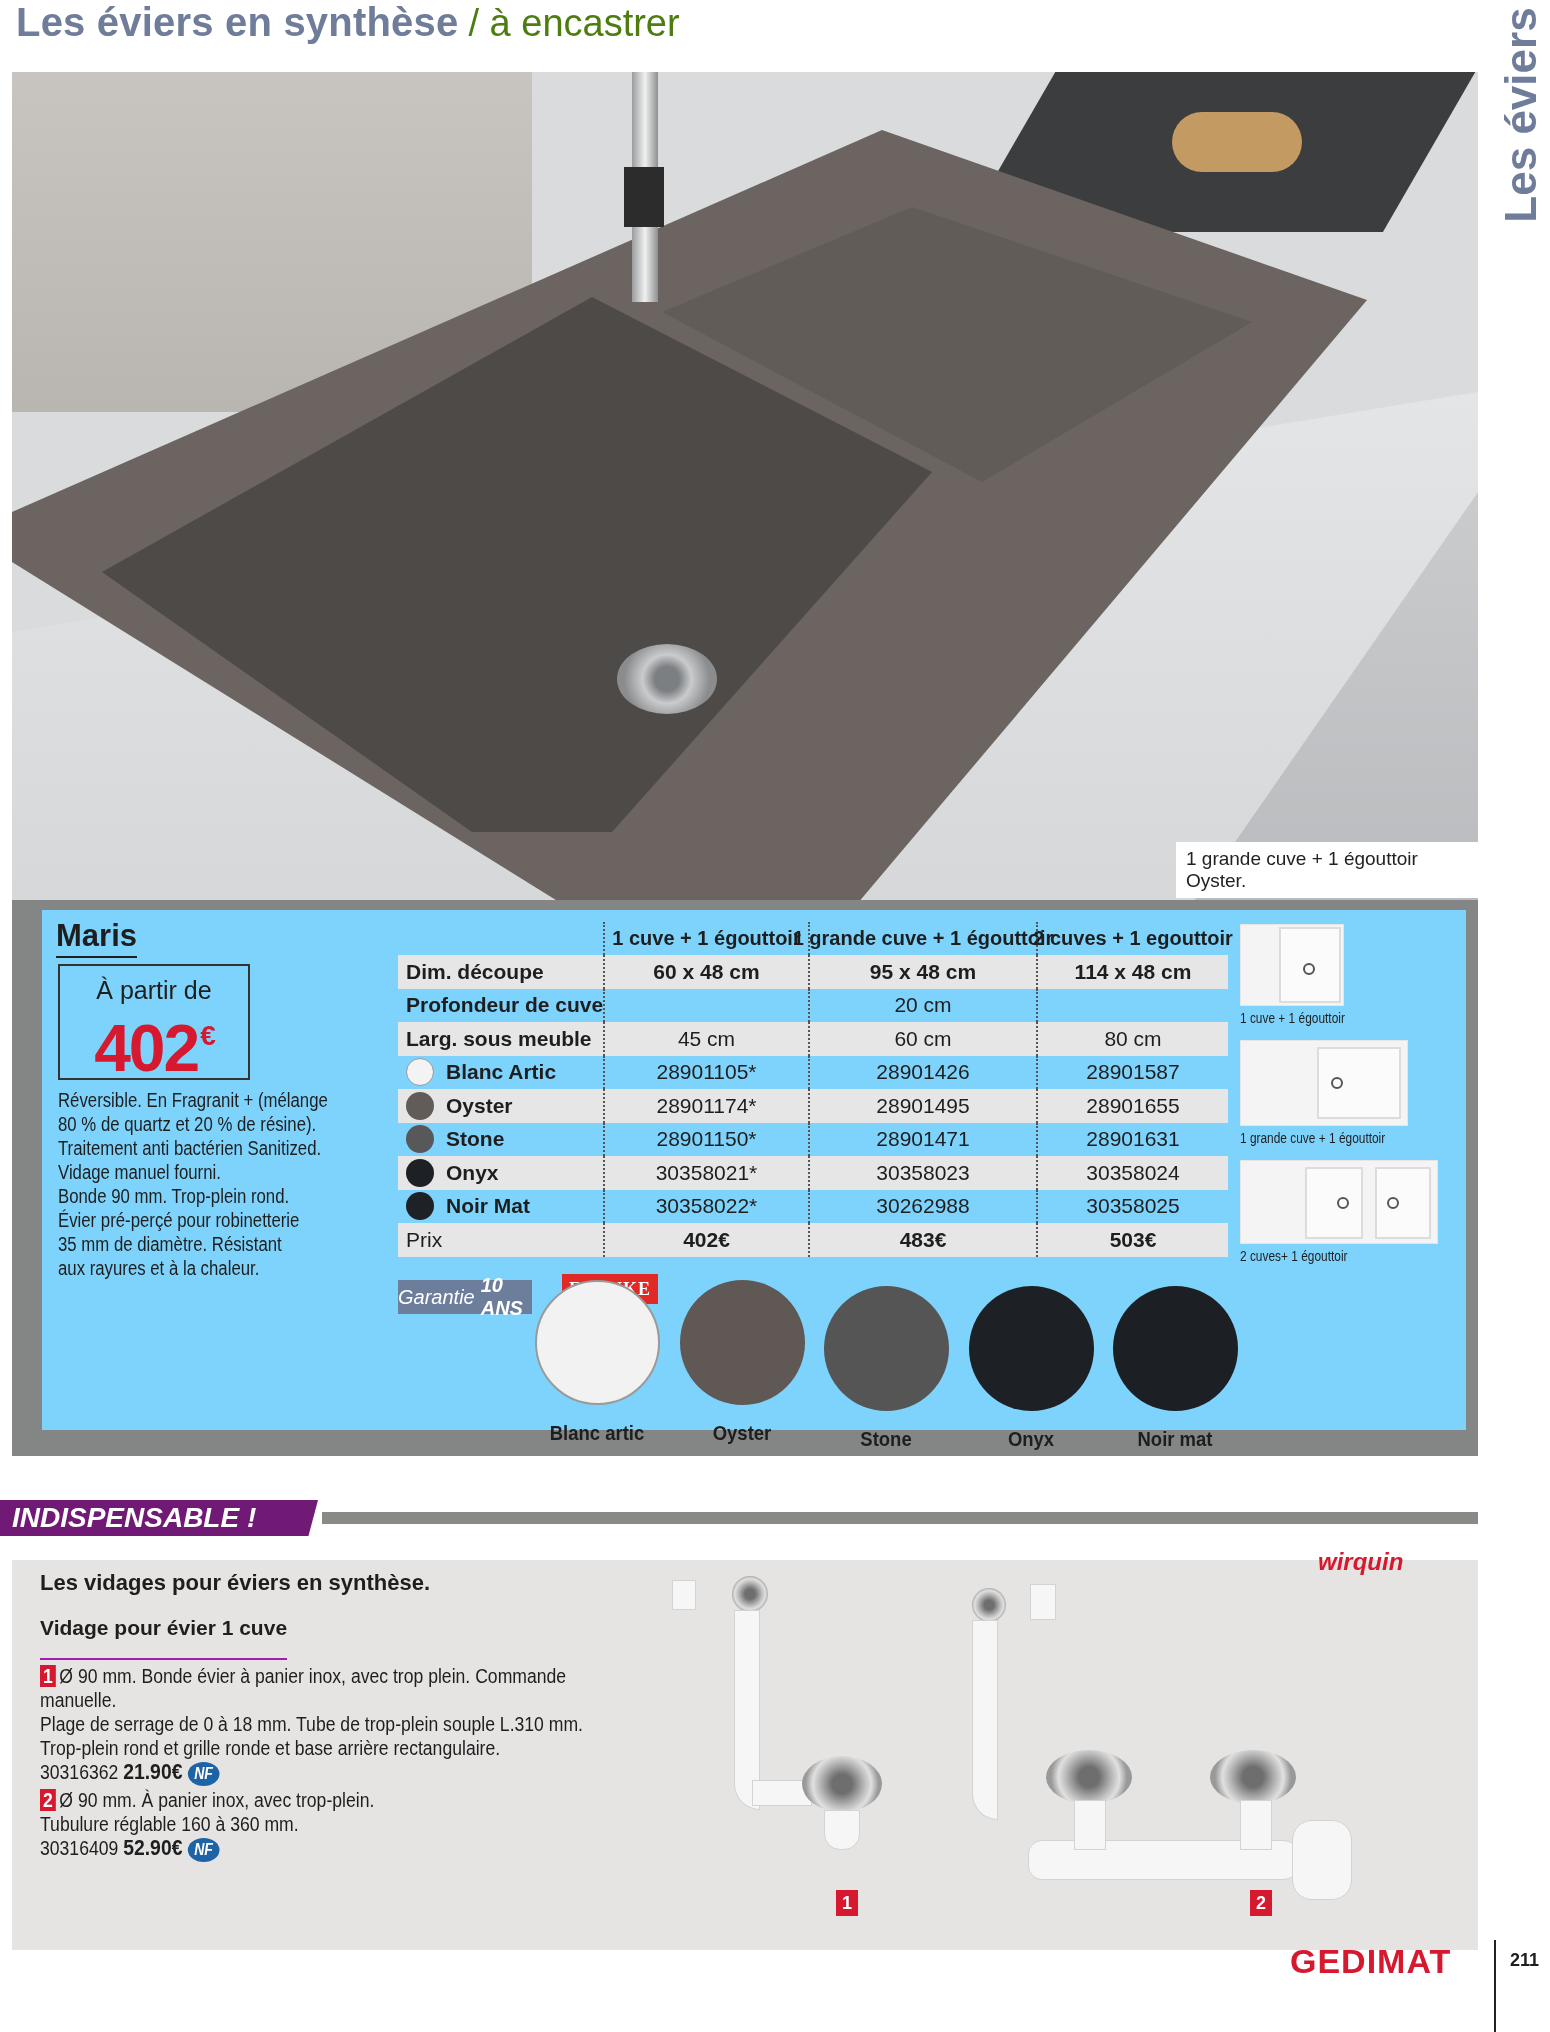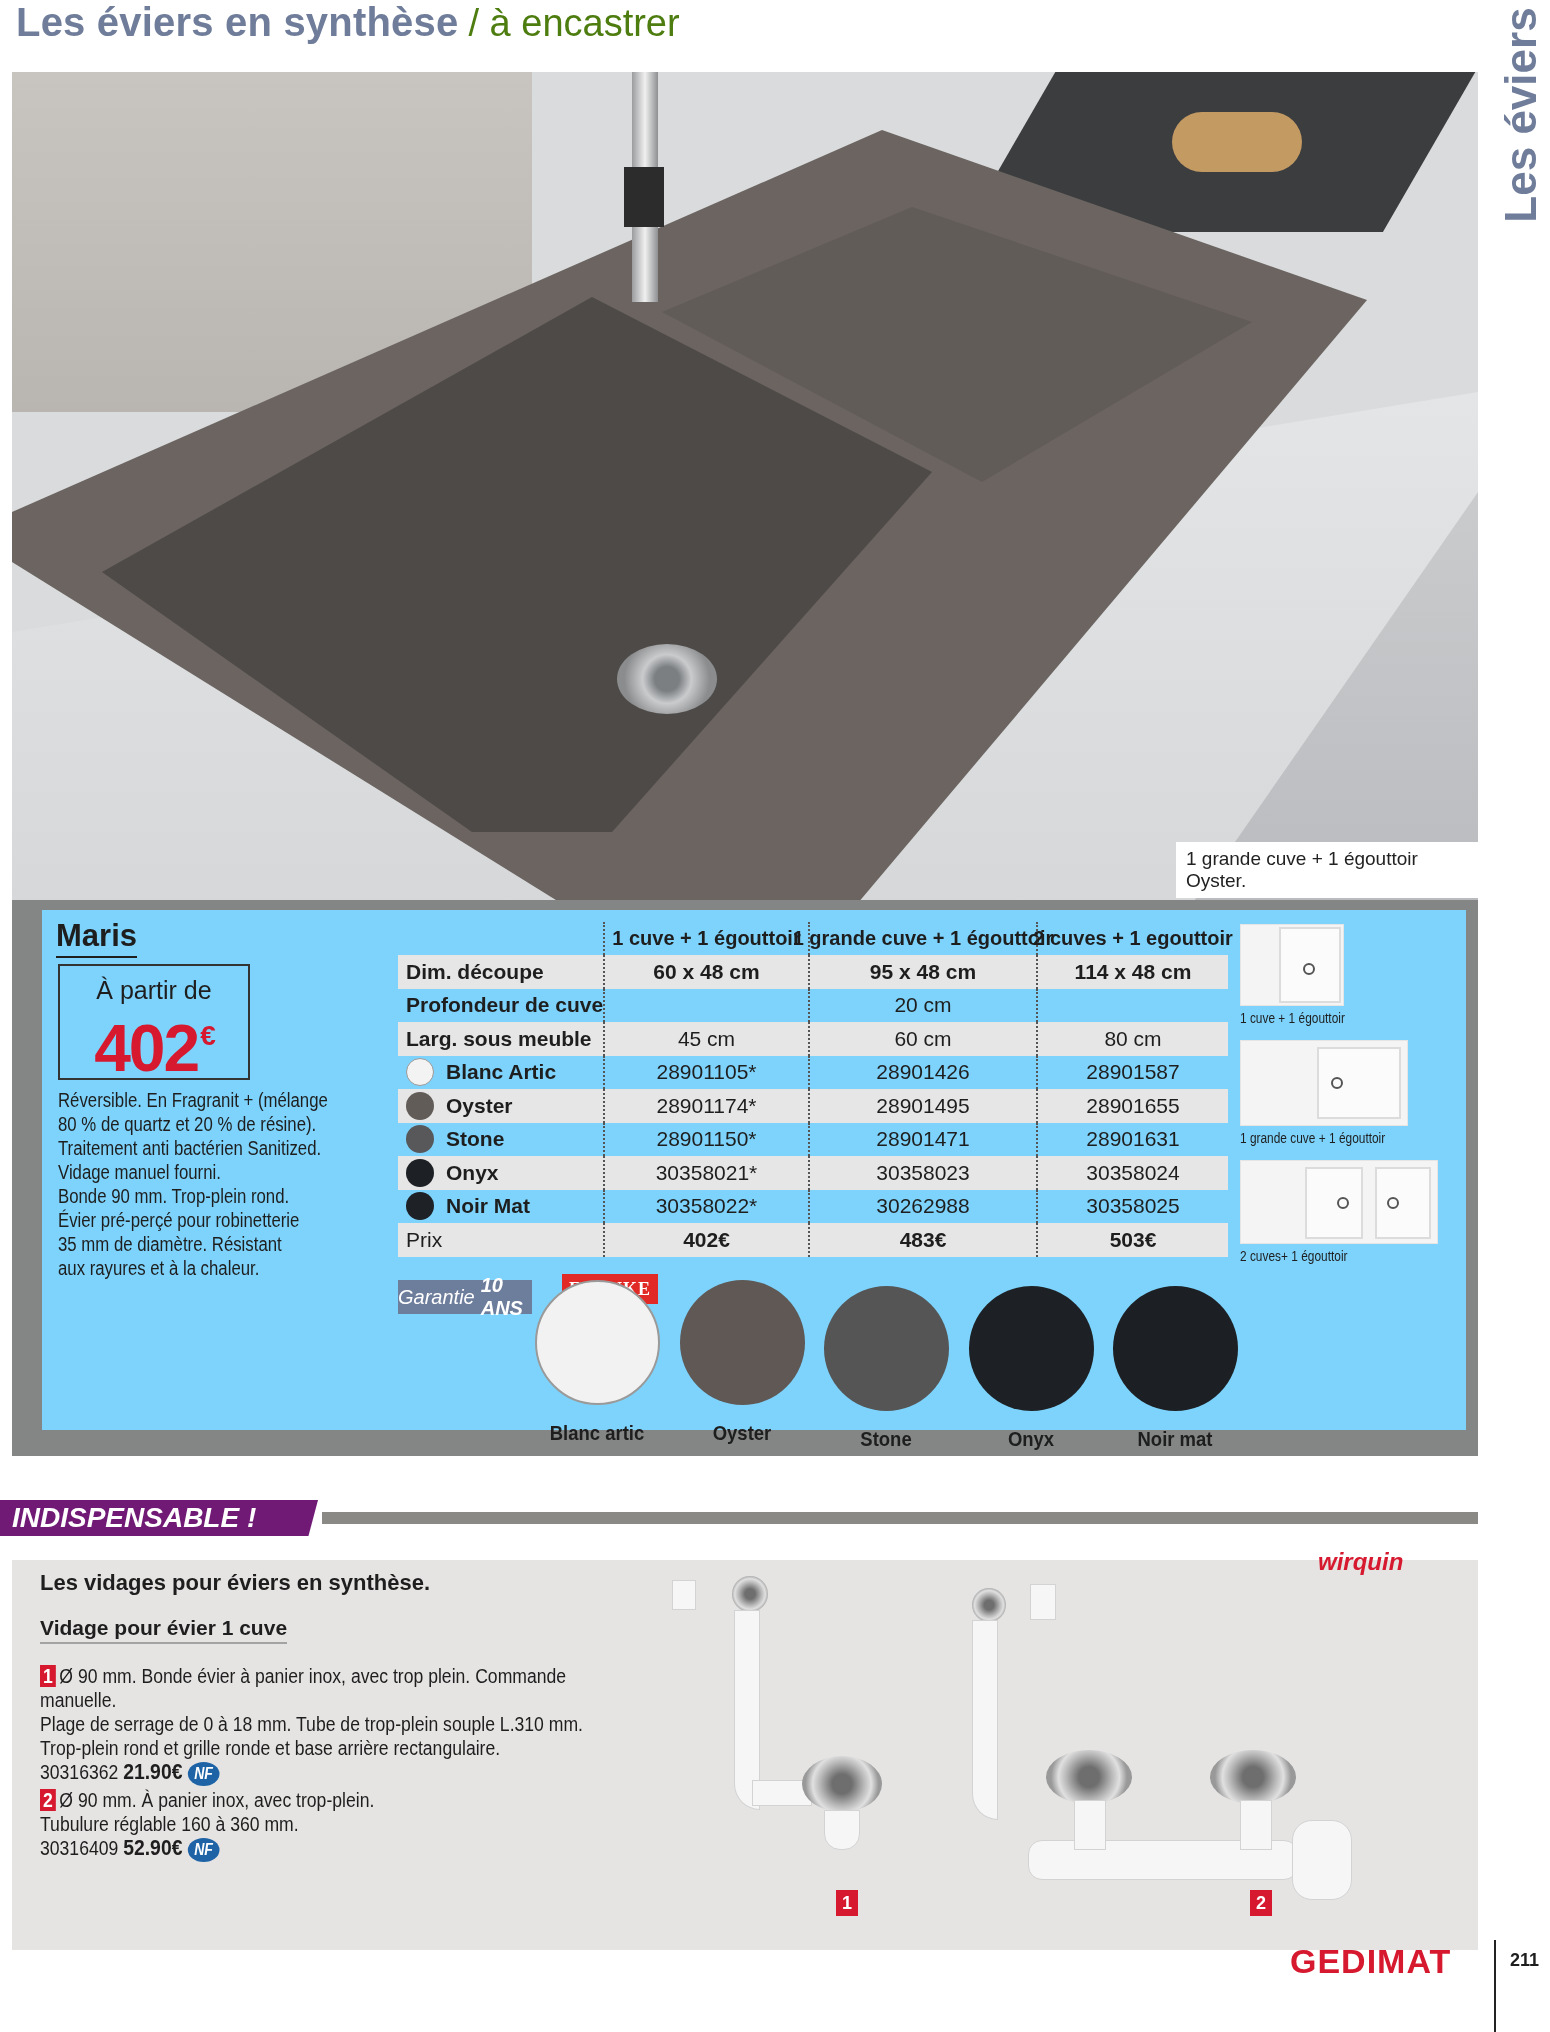--- a/index.html
+++ b/index.html
@@ -69,21 +69,21 @@
   .color { position: absolute; top: 0; width: 130px; text-align: center; }
   .color .disc { width: 125px; height: 125px; border-radius: 50%; margin: 0 auto; }
   .color .clbl { font-size: 21px; font-weight: bold; margin-top: 16px; transform: scaleX(0.88); }
 
   
   .ind-tag { position: absolute; left: 0; top: 1500px; height: 36px; width: 318px; background: #701a75; clip-path: polygon(0 0, 100% 0, 97% 100%, 0 100%); }
   .ind-tag span { display: block; color: #fff; font-weight: bold; font-style: italic; font-size: 28px; padding-left: 12px; line-height: 36px; }
   .ind-bar { position: absolute; left: 322px; top: 1512px; width: 1156px; height: 12px; background: #8a8986; }
   .ind-panel { position: absolute; left: 12px; top: 1536px; width: 1466px; height: 390px; background: #e6e4e3; margin-top: 24px; }
   .ind-title { position: absolute; left: 28px; top: 10px; font-size: 22px; font-weight: bold; }
-  .ind-sub { position: absolute; left: 28px; top: 56px; font-size: 21px; font-weight: bold; border-bottom: 2px solid #a3a3a3; padding-bottom: 2px; }
+  .ind-sub { position: absolute; left: 28px; top: 56px; font-size: 21px; font-weight: bold; border-bottom: 2px solid #a21caf; padding-bottom: 18px; }
   .item { position: absolute; left: 28px; font-size: 20px; line-height: 24px; width: 620px; transform: scaleX(0.88); transform-origin: left; }
   .num { display: inline-block; background: #d6192f; color: #fff; font-weight: bold; width: 18px; text-align: center; line-height: 22px; margin-right: 4px; }
   .nf { display: inline-block; background: #1e63a6; color: #fff; font-weight: bold; font-style: italic; font-size: 16px; border-radius: 50%; width: 36px; height: 24px; text-align: center; line-height: 24px; margin-left: 6px; vertical-align: middle; }
   .price-b { font-weight: bold; font-size: 22px; }
   .wirquin { position: absolute; left: 1318px; top: 1548px; font-size: 24px; font-weight: bold; font-style: italic; color: #d6192f; }
 
   .pipe { position: absolute; background: #f6f6f6; border: 1px solid #d3d3d3; }
   .basket { position: absolute; border-radius: 50%; background: radial-gradient(circle,#6e6e6e 20%,#b8b8b8 45%,#e0e0e0 60%,#999 75%); }
   .fig-num { position: absolute; width: 22px; height: 26px; background: #d6192f; color: #fff; font-weight: bold; font-size: 18px; text-align: center; line-height: 26px; }
 

